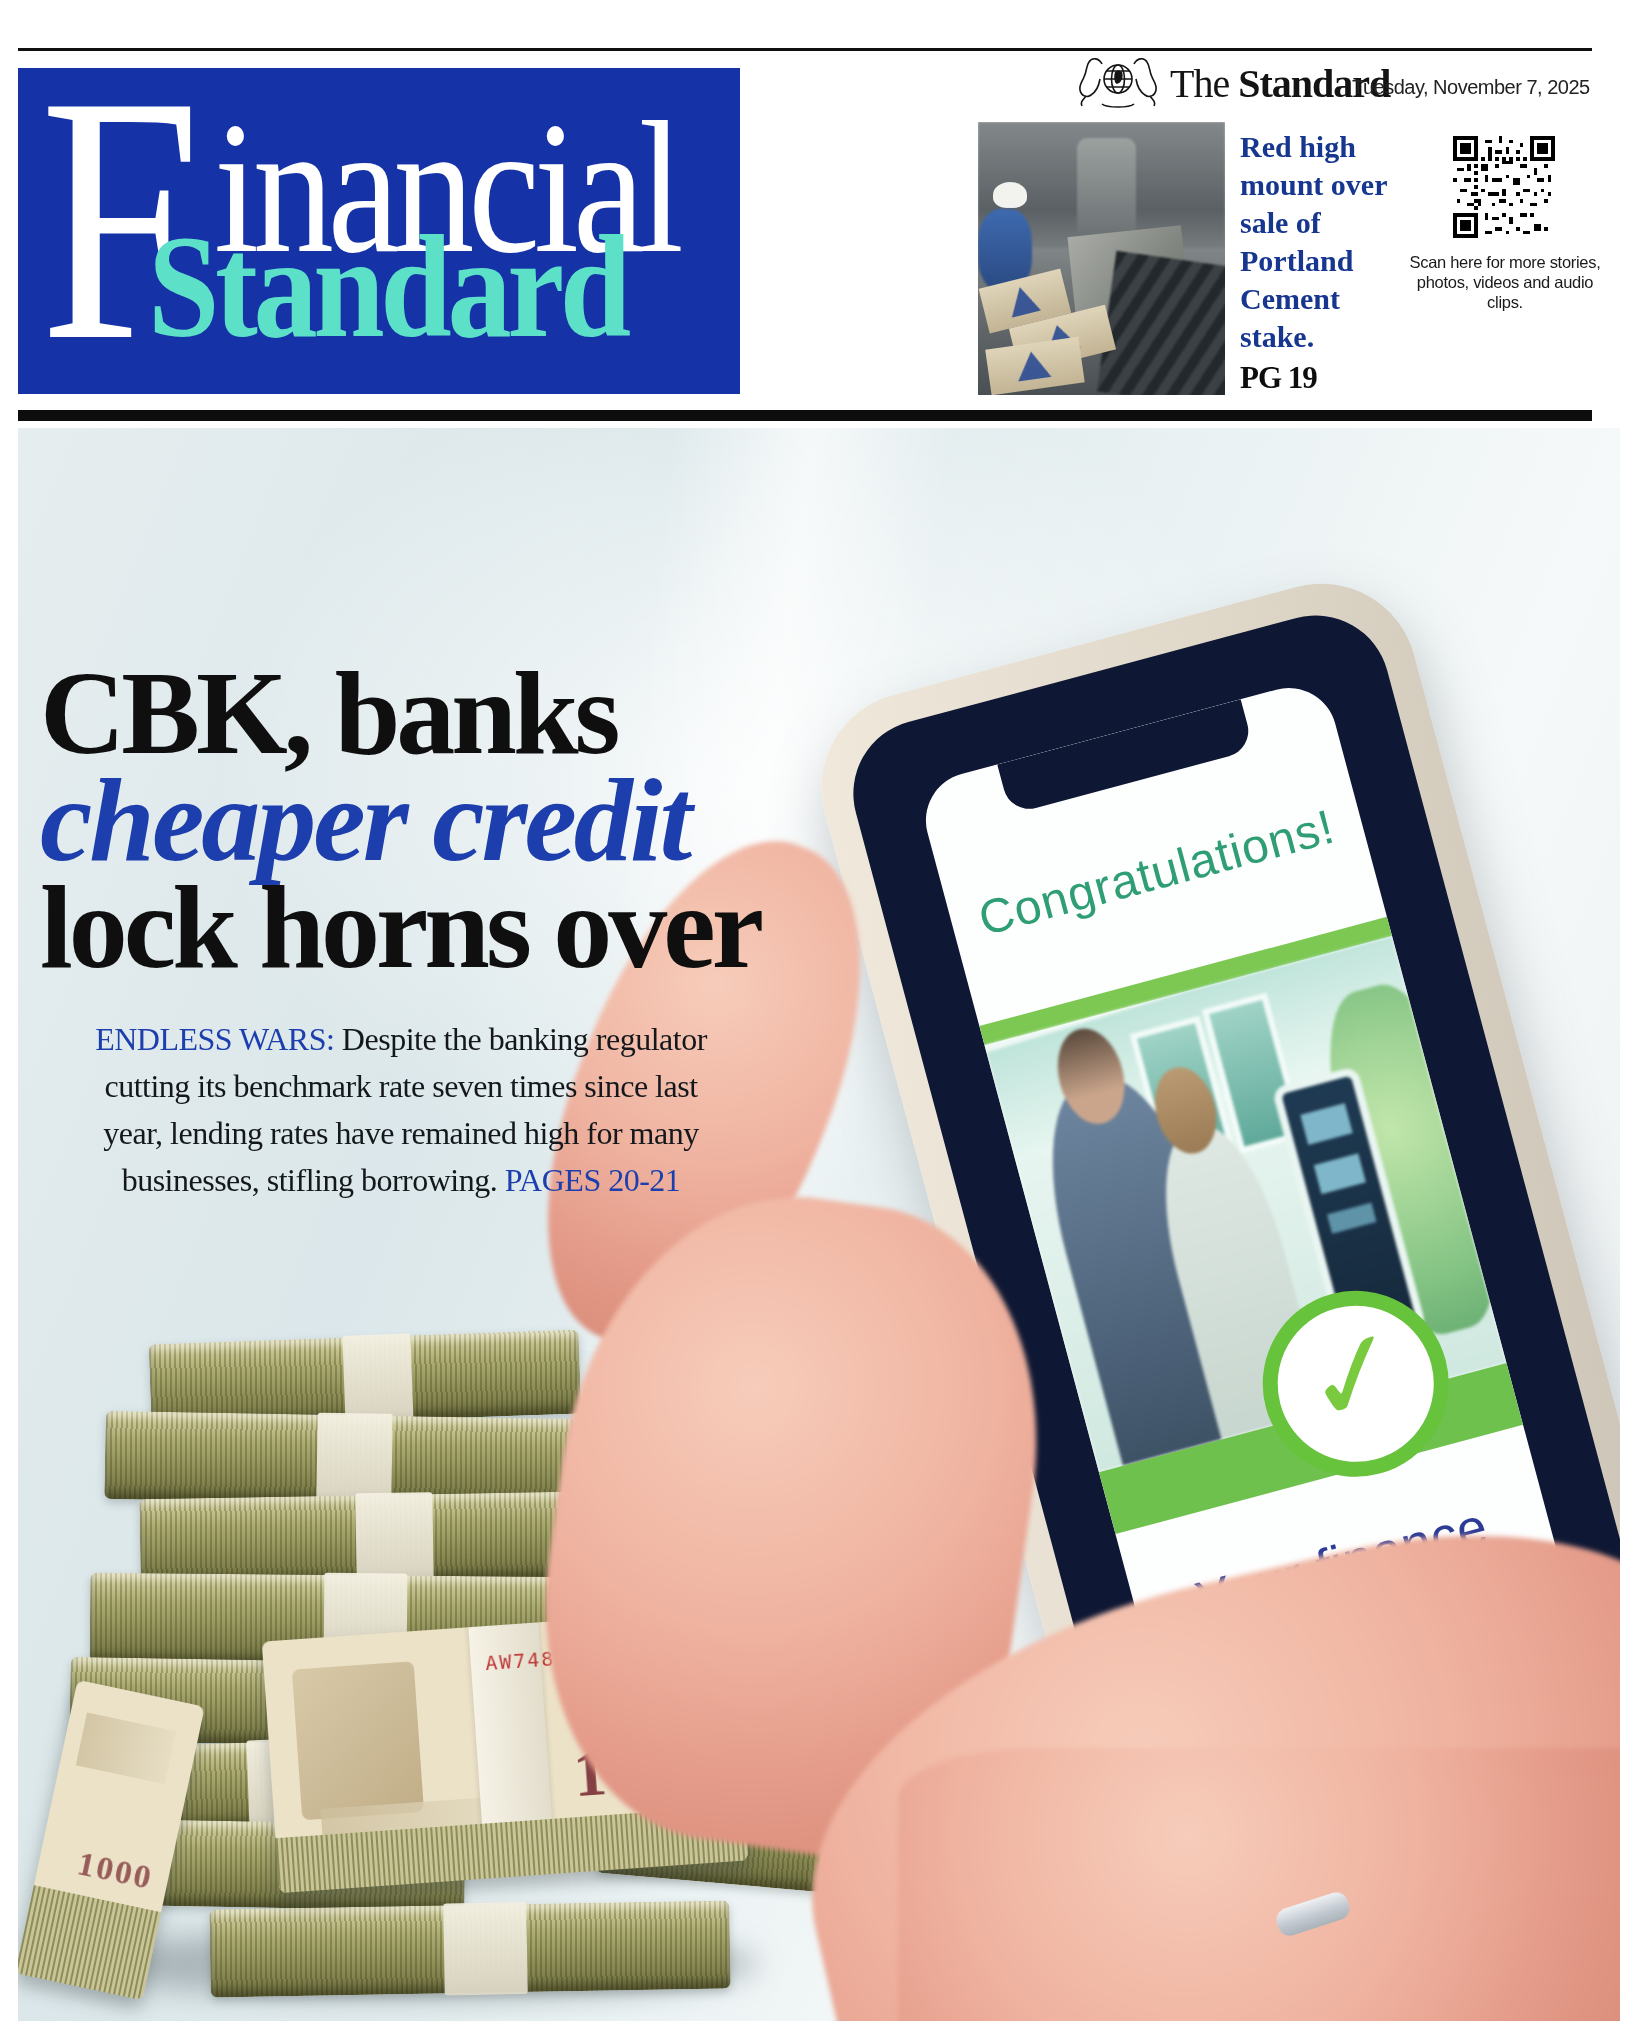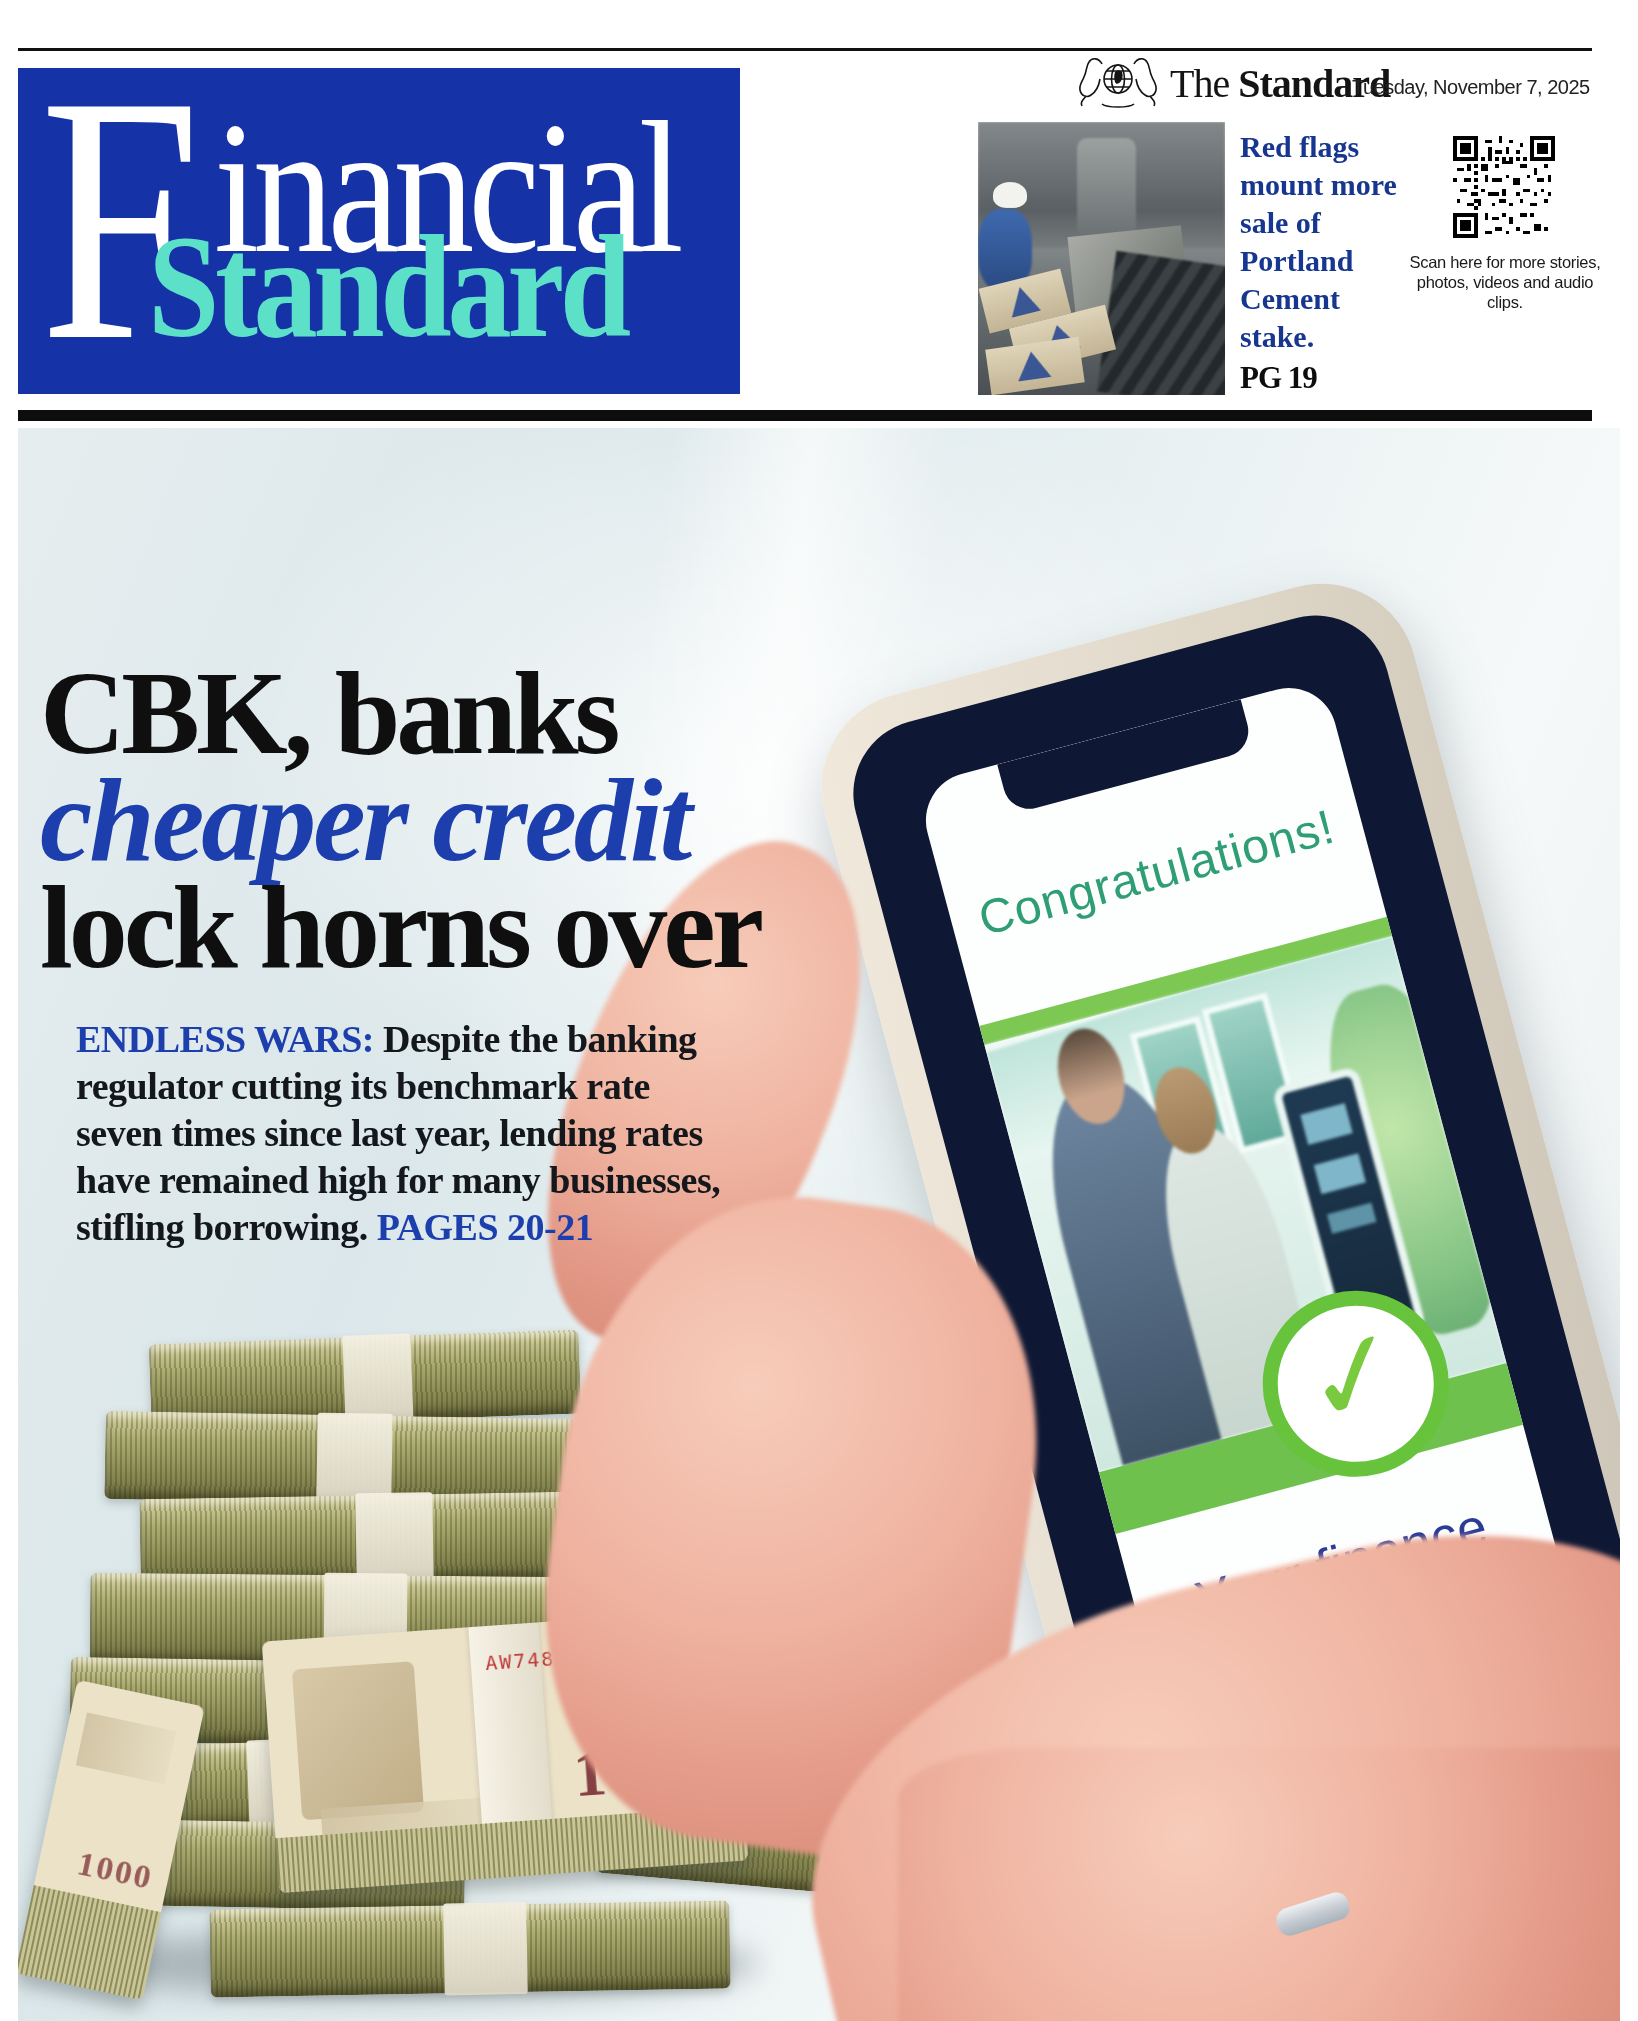--- a/index.html
+++ b/index.html
@@ -62,22 +62,22 @@
       background:
         radial-gradient(900px 700px at 46% 22%, rgba(255,255,255,.8), rgba(255,255,255,0) 60%),
         linear-gradient(112deg,#e6edef 0%,#dbe7ea 30%,#e9f1f2 52%,#f6f9f9 72%,#e9eef0 100%);}
   .bg-streak{left:600px;top:-40px;width:280px;height:980px;transform:rotate(7deg);
       background:linear-gradient(90deg,rgba(255,255,255,0),rgba(255,255,255,.65),rgba(255,255,255,0));}
 
   
   .lead{left:22px;top:232px;width:800px;z-index:6;}
   .h-line{font-size:118px;line-height:107px;font-weight:700;color:#0f0f0f;letter-spacing:-4px;}
   .h-blue{color:#1d3fae;font-style:italic;letter-spacing:-3px;}
-  .standfirst{left:58px;top:588px;width:650px;z-index:6;
-      font-size:38px;line-height:47px;font-weight:700;color:#14181c;letter-spacing:-.5px;}
+  .standfirst{left:58px;top:588px;width:650px;text-align:center;z-index:6;
+      font-size:32px;line-height:47px;font-weight:400;color:#14181c;letter-spacing:-.5px;}
   .sf-blue{color:#1d3fae;}
 
   
   .bundle{position:absolute;border-radius:7px;
       background:
         repeating-linear-gradient(90deg,rgba(48,48,14,.28) 0 2px,rgba(255,255,255,0) 2px 5px),
         linear-gradient(180deg,#d9d5a4 0%,#adad72 32%,#8d8e56 68%,#6d6e40 100%);
       box-shadow:inset 0 -7px 9px rgba(30,30,8,.35),inset 0 6px 7px rgba(255,255,255,.4),
         0 4px 8px rgba(60,70,70,.25);}
   .bundle:after{content:"";position:absolute;left:45%;top:-2px;bottom:-2px;width:16%;
@@ -193,21 +193,21 @@
   <div class="mach"></div>
     <div class="mach2"></div>
     <div class="cube"></div>
     <div class="dark"></div>
   <div class="helmet"></div>
   <div class="jacket"></div>
   <div class="bag" style="left:2%;bottom:26%;"></div>
   <div class="bag" style="left:14%;bottom:12%;width:40%;"></div>
   <div class="bag" style="left:4%;bottom:2%;width:38%;transform:rotate(-8deg);"></div>
 </div>
-<div class="abs teaser-text">Red flags mount more sale of Portland Cement stake.</div>
+<div class="abs teaser-text">Red high mount over sale of Portland Cement stake.</div>
 <div class="abs teaser-page">PG 19</div>
 
 <div class="abs qr">
   <svg viewBox="0 0 29 29" shape-rendering="crispEdges">
     <rect width="29" height="29" fill="#fff"></rect>
     <g fill="#000">
       <rect x="0" y="0" width="7" height="7"></rect>
         <rect x="1" y="1" width="5" height="5" fill="#fff"></rect>
         <rect x="2" y="2" width="3" height="3"></rect>
       <rect x="22" y="0" width="7" height="7"></rect>

